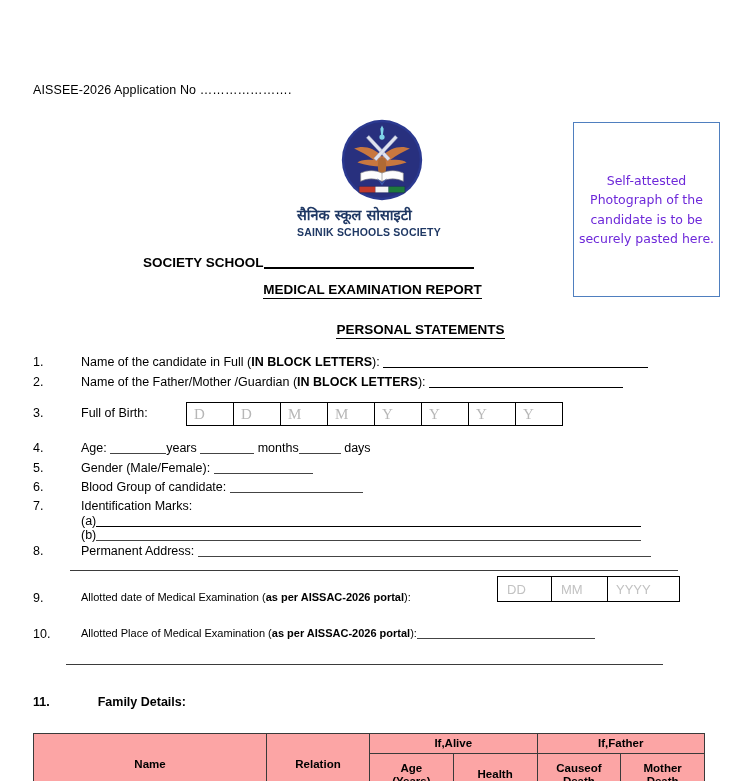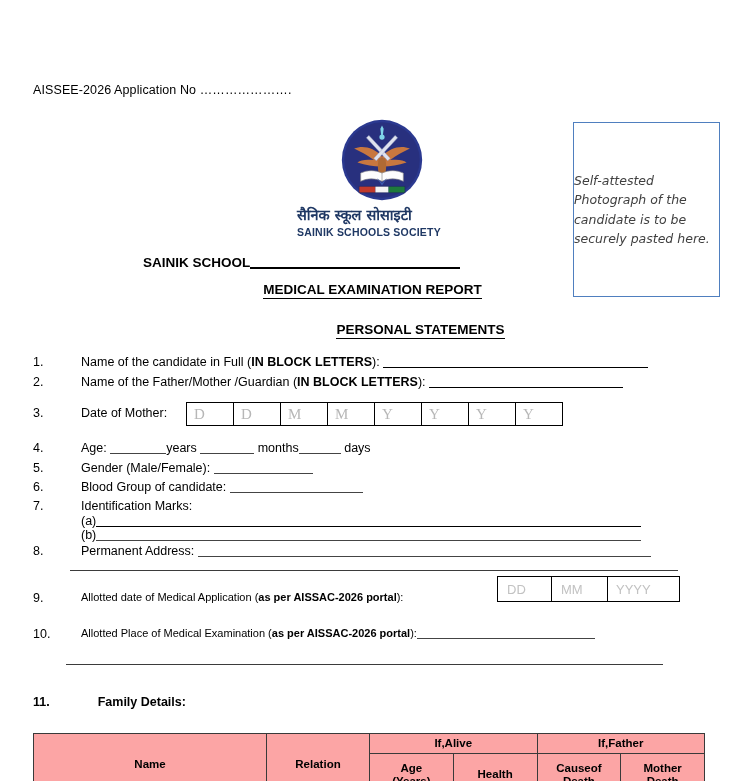--- a/index.html
+++ b/index.html
@@ -70,25 +70,24 @@
     top: 86px;
     width: 147px;
     height: 175px;
     border: 1.5px solid #4f7fbf;
     box-sizing: border-box;
     display: flex;
     align-items: center;
     justify-content: center;
   }
   .photo-text {
-    font-style: italic;
     font-size: 12.5px;
     line-height: 1.55;
-    text-align: left;
-    color: #404040;
+    text-align: center;
+    color: #6d28d9;
     font-family: "DejaVu Sans", sans-serif;
   }
 
   
   .school-line {
     position: absolute;
     left: 143px;
     top: 219px;
     font-size: 13.5px;
     font-weight: bold;
@@ -289,21 +288,21 @@
     </svg>
     <div class="logo-hindi">सैनिक स्कूल सोसाइटी</div>
     <div class="logo-eng">SAINIK SCHOOLS SOCIETY</div>
   </div>
 
   <div class="photo-box">
     <div class="photo-text">Self-attested Photograph of the candidate is to be securely pasted here.</div>
   </div>
 
   <div class="school-line">
-    <span>SAINIK SCHOOL</span><span class="blank"></span>
+    <span>SOCIETY SCHOOL</span><span class="blank"></span>
   </div>
 
   <div class="title-mer">
     <span>MEDICAL EXAMINATION REPORT</span>
   </div>
 
   <div class="title-ps">
     <span>PERSONAL STATEMENTS</span>
   </div>
 
@@ -316,21 +315,21 @@
 
   <div class="item" style="left:33px; top:339px;">
     <span class="num">2.</span>
     <span class="body">
       <span>Name of the Father/Mother /Guardian (</span><b>IN BLOCK LETTERS</b><span>): </span><span class="rule" style="width:194px"></span>
     </span>
   </div>
 
   <div class="item" style="left:33px; top:370px;">
     <span class="num">3.</span>
-    <span class="body">Date of Mother:</span>
+    <span class="body">Full of Birth:</span>
   </div>
   <div class="dob-wrap">
     <div class="dob-cell">D</div>
     <div class="dob-cell">D</div>
     <div class="dob-cell">M</div>
     <div class="dob-cell">M</div>
     <div class="dob-cell">Y</div>
     <div class="dob-cell">Y</div>
     <div class="dob-cell">Y</div>
     <div class="dob-cell">Y</div>
@@ -372,21 +371,21 @@
     <span class="num">8.</span>
     <span class="body">
       <span>Permanent Address: </span><span class="rule-thin" style="width:453px"></span>
     </span>
   </div>
   <div class="free-rule" style="left:70px; top:534px; width:608px;"></div>
 
   <div class="item small-item" style="left:33px; top:555px;">
     <span class="num" style="font-size:12.5px">9.</span>
     <span class="body">
-      <span>Allotted date of Medical Application (</span><b>as per AISSAC-2026 portal</b><span>):</span>
+      <span>Allotted date of Medical Examination (</span><b>as per AISSAC-2026 portal</b><span>):</span>
     </span>
   </div>
   <div class="allot-wrap">
     <div class="allot-cell allot-dd">DD</div>
     <div class="allot-cell allot-mm">MM</div>
     <div class="allot-cell allot-yy">YYYY</div>
   </div>
 
   <div class="item small-item" style="left:33px; top:591px;">
     <span class="num" style="font-size:12.5px">10.</span>

